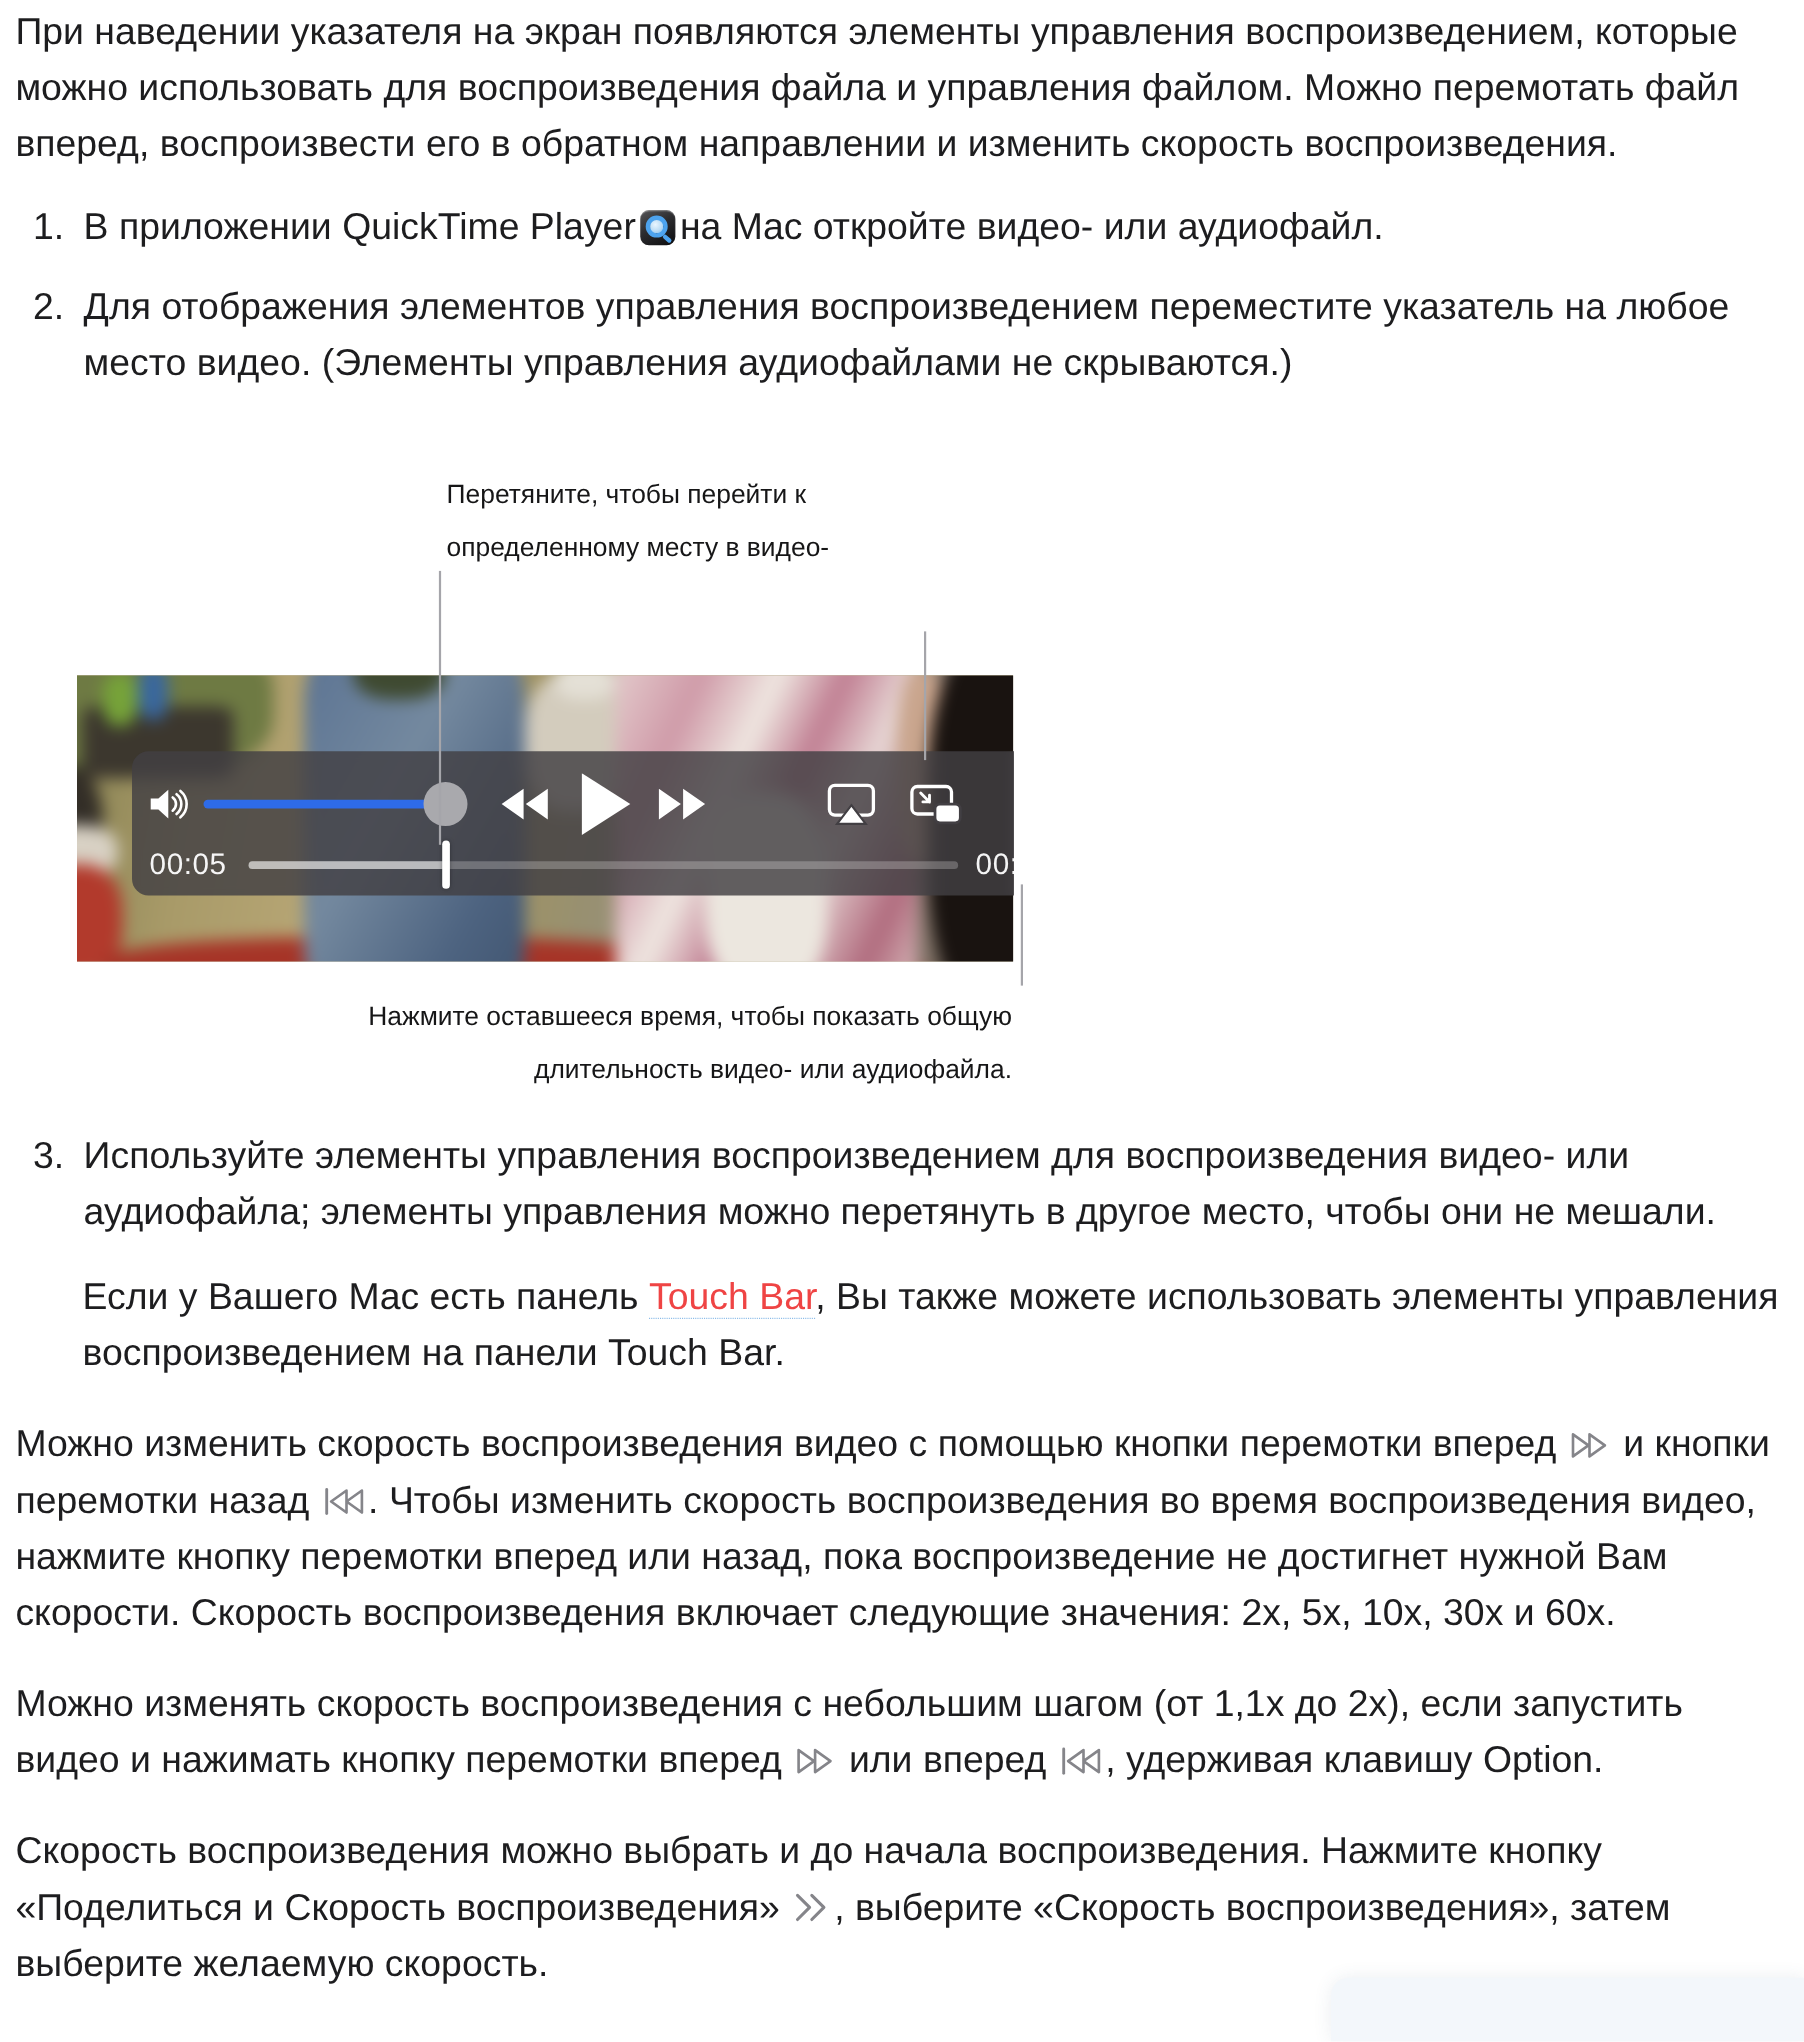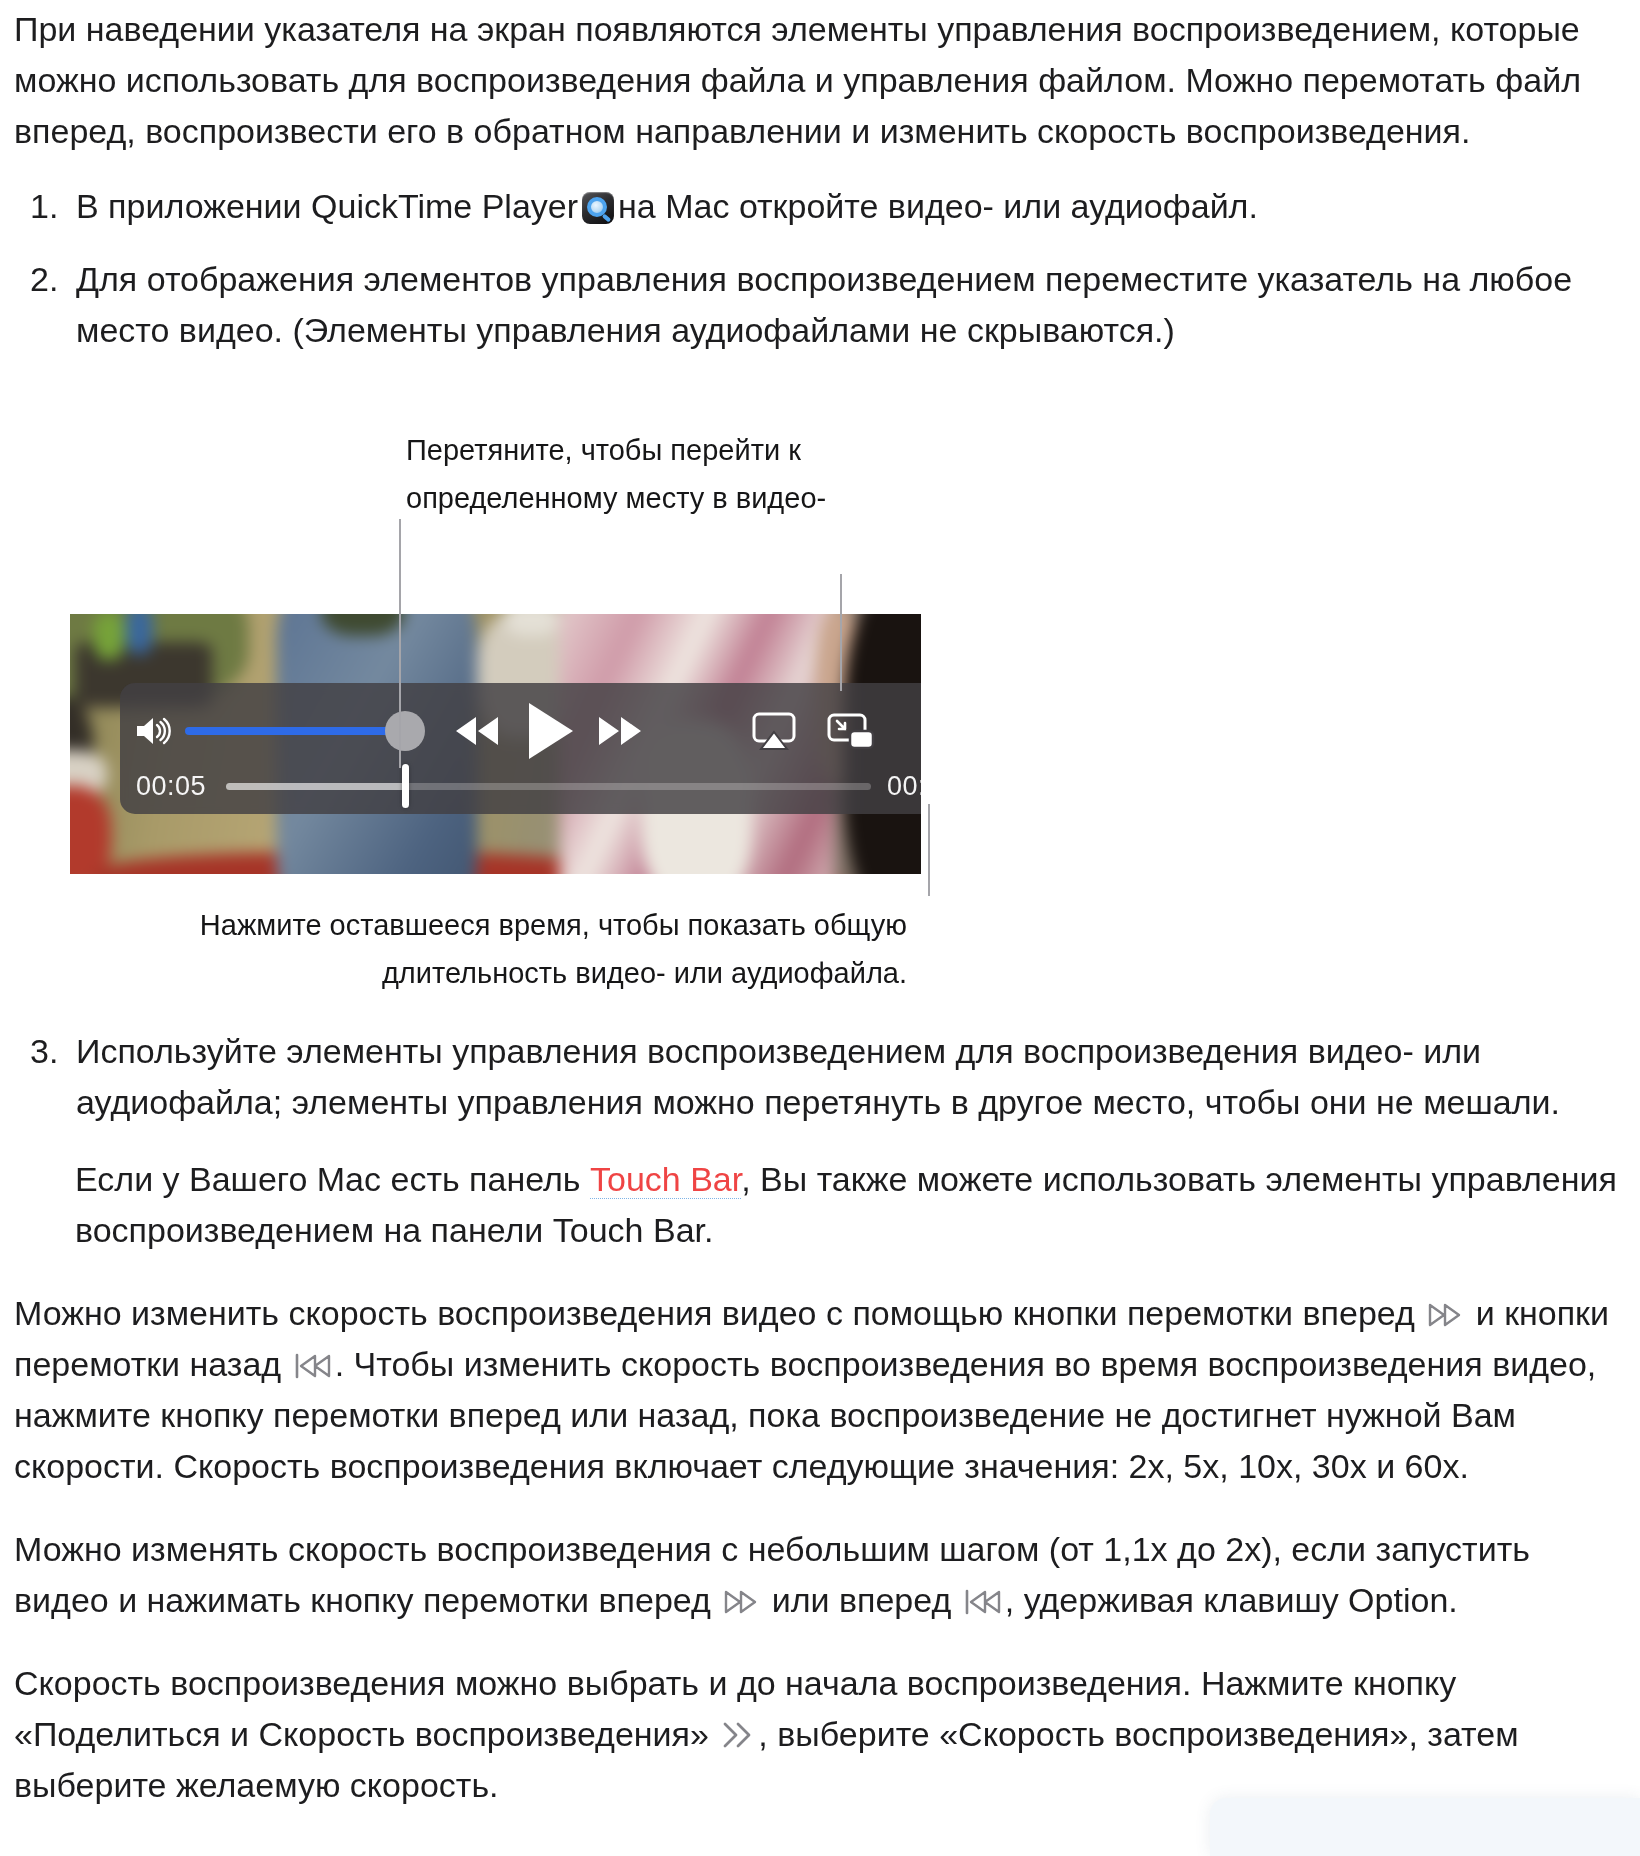--- a/index.html
+++ b/index.html
@@ -25,24 +25,24 @@
     border:4px solid #4da3ee;background:radial-gradient(circle at 40% 35%,#eaf6ff 0%,#bcdcf5 55%,#7cb9e8 100%);box-sizing:border-box;}
   .qt-icon .q-tail{position:absolute;right:3px;bottom:4px;width:9px;height:4px;border-radius:2px;
     background:#4da3ee;transform:rotate(40deg);}
   
   .para{margin-bottom:32px;}
   .touchbar{margin:26px 0 32px 0;padding-left:61px;}
   .link{color:#ef4444;text-decoration:none;border-bottom:1.5px dotted #7fb4e6;cursor:pointer;}
   .last{margin-bottom:0;}
   
   .figure{position:relative;height:558px;margin:70px 0 42px 0;}
-  .callout{position:absolute;font-size:29px;line-height:48px;color:#161617;}
+  .callout{position:absolute;font-size:24px;line-height:48px;color:#161617;}
   .co-drag{left:392px;top:0;}
   .co-pip{left:541px;top:123px;white-space:nowrap;}
-  .co-remaining{top:475px;left:153px;width:740px;text-align:right;}
+  .co-remaining{top:475px;left:166px;width:740px;text-align:right;}
   .co-line{position:absolute;width:2px;background:#a5a5aa;z-index:7;}
   .co-line-drag{left:385px;top:93px;height:249px;}
   .co-line-pip{left:826px;top:148px;height:117px;}
   .co-line-remaining{left:914px;top:378px;height:92px;}
   
   .video{position:absolute;left:56px;top:188px;width:851px;height:260px;overflow:hidden;background:#9a8c60;}
   .scene{position:absolute;inset:-14px;filter:blur(7px);transform:scale(1.04);}
   .blob{position:absolute;border-radius:40%;}
   .s-base{position:absolute;inset:0;background:linear-gradient(100deg,#7d7a4c 0%,#a89a68 16%,#b7a675 30%,#a2935f 44%,#979072 56%,#a39486 68%,#b3a49a 78%,#6b5e52 92%,#241b14 100%);border-radius:0;}
   .s-green{left:-3%;top:-8%;width:26%;height:46%;background:#6e7a43;}

